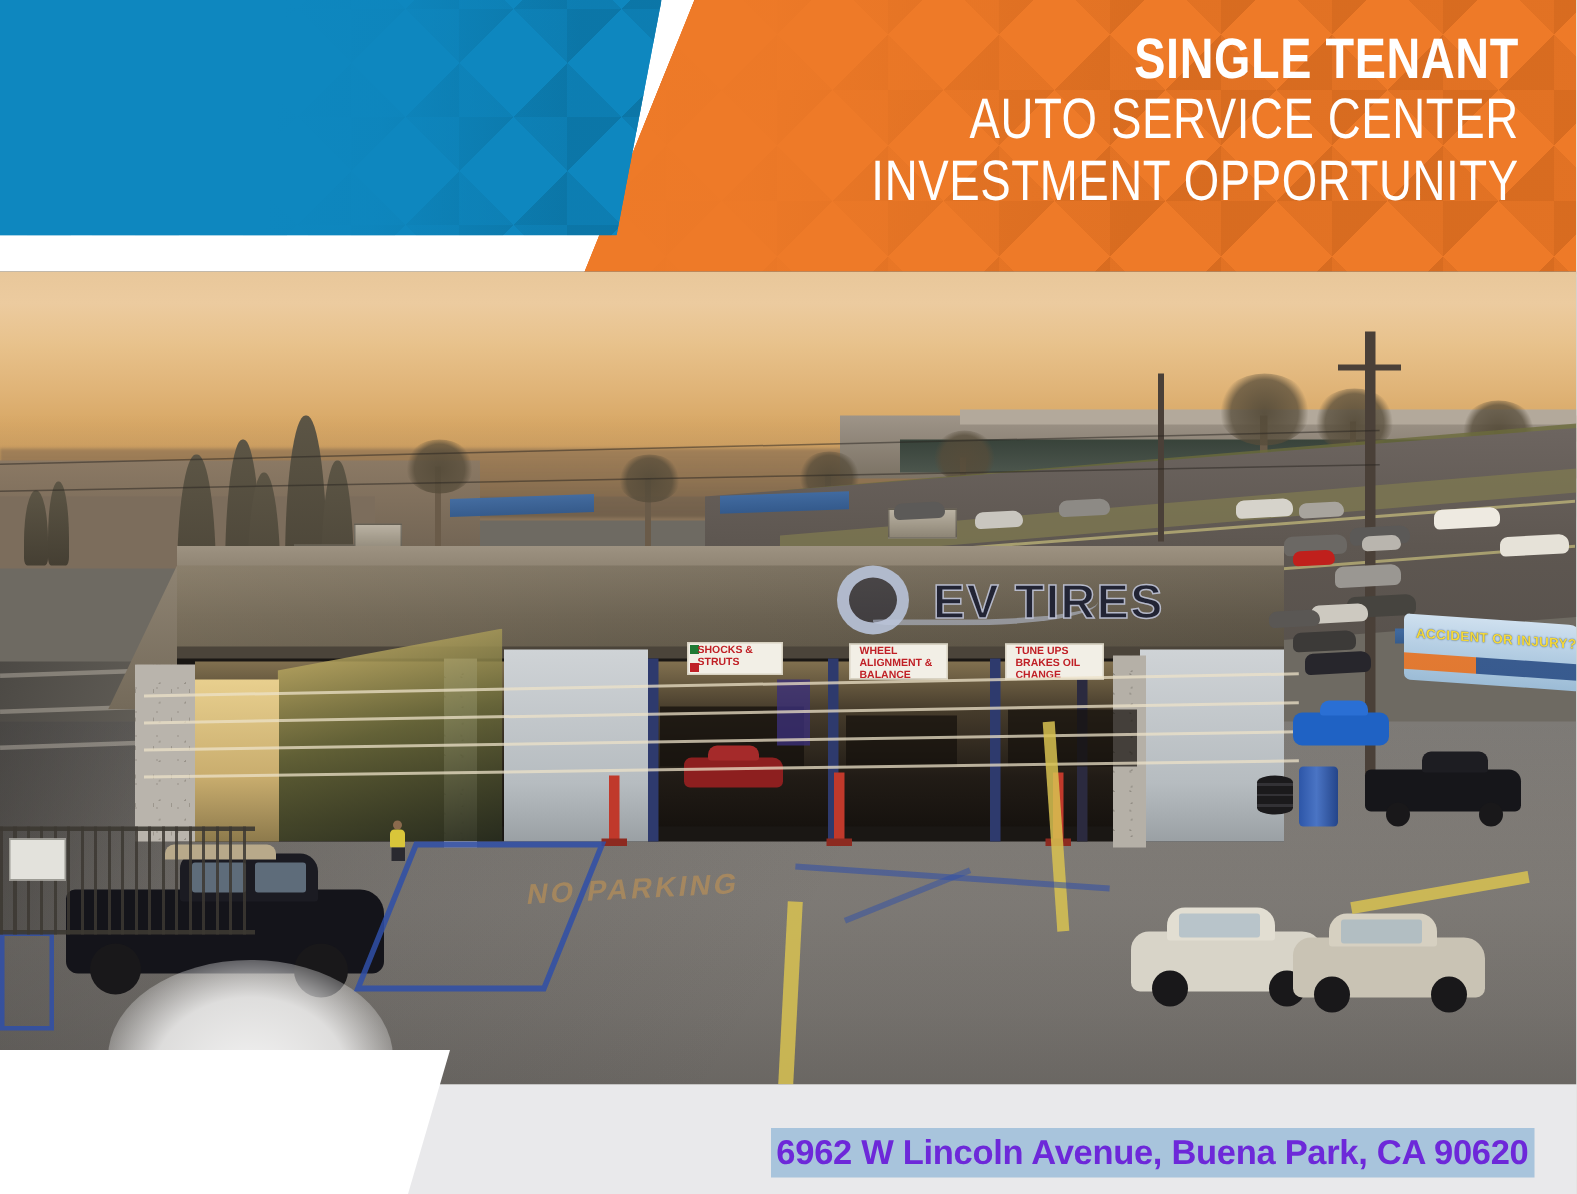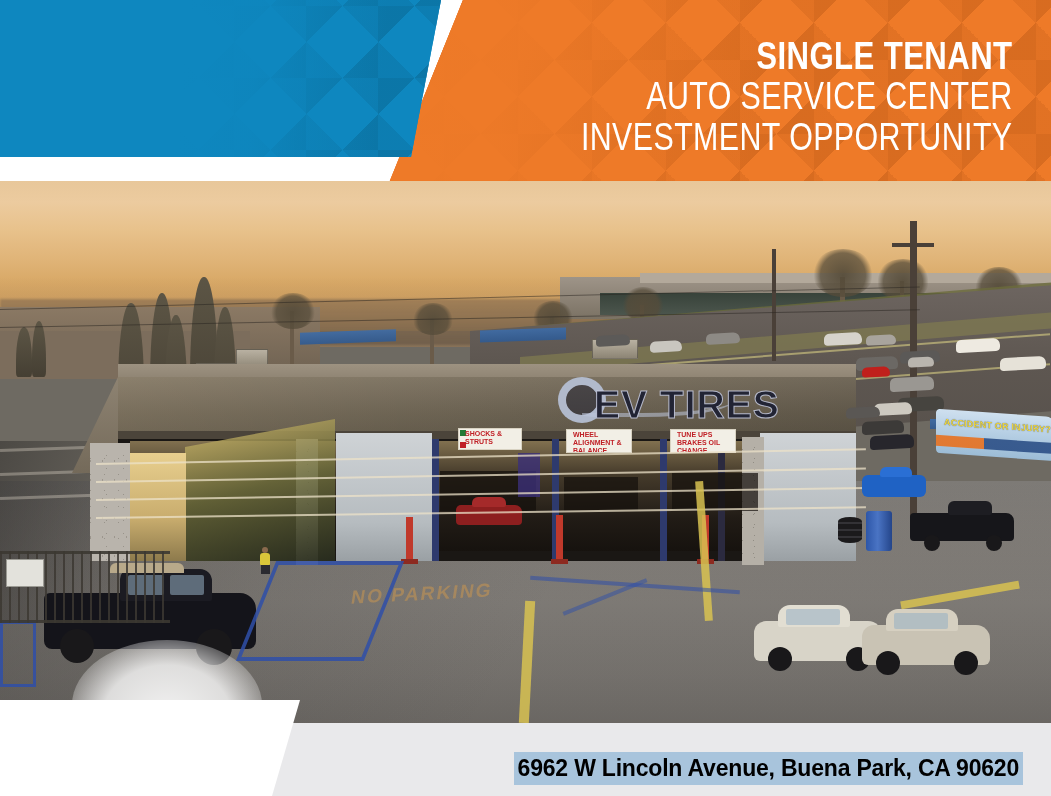--- a/index.html
+++ b/index.html
@@ -100,21 +100,20 @@
     font-family: "Liberation Sans", sans-serif;
   }
   .for-sale div { white-space: nowrap; }
 
   .hdr-title {
     position: absolute;
     right: 38px;
     top: 20px;
     text-align: right;
     color: #ffffff;
-    margin-top: 16px;
   }
   .hdr-line1 {
     font-size: 38px;
     line-height: 40px;
     font-weight: bold;
     letter-spacing: 0.5px;
     transform: scaleX(0.82);
     transform-origin: right center;
     white-space: nowrap;
   }
@@ -336,23 +335,23 @@
     background: #b5b0a7;
     background-image: linear-gradient(40deg, rgba(110,106,98,0.5) 1px, transparent 1px), linear-gradient(-40deg, rgba(110,106,98,0.5) 1px, transparent 1px);
     background-size: 11px 13px, 13px 11px;
   }
 
   
   .sign-ev {
     left: 548px; top: 200px; width: 238px; height: 40px;
   }
   .sign-ev-txt {
-    position:absolute; left: 46px; top: 2px;
+    position:absolute; left: 74px; top: 2px;
     color: #222434;
-    font-size: 39px; font-weight: bold; letter-spacing: 1px;
+    font-size: 32px; font-weight: bold; letter-spacing: 1px;
     -webkit-text-stroke: 1px rgba(200,205,225,0.85);
     font-family: "Liberation Sans", sans-serif;
     white-space: nowrap;
   }
   .sign-ev-tire {
     position:absolute; left: 10px; top: -4px; width: 48px; height: 46px;
     border-radius: 50%;
     border: 8px solid rgba(190,198,220,0.9);
     box-sizing: border-box;
     background: rgba(34,36,52,0.55);
@@ -532,21 +531,21 @@
     font-family: "Liberation Serif", serif;
     font-size: 15px;
     color: #3b4a5c;
     letter-spacing: 6.5px;
   }
   .address {
     position: absolute;
     right: 28px;
     top: 752px;
     background: #a8c4dc;
-    color: #000000;
+    color: #6d28d9;
     font-size: 23px;
     font-weight: bold;
     line-height: 30px;
     padding: 1px 4px 2px 4px;
     letter-spacing: -0.2px;
     white-space: nowrap;
     z-index: 8;
     font-family: "Liberation Sans", sans-serif;
   }
 </style>

